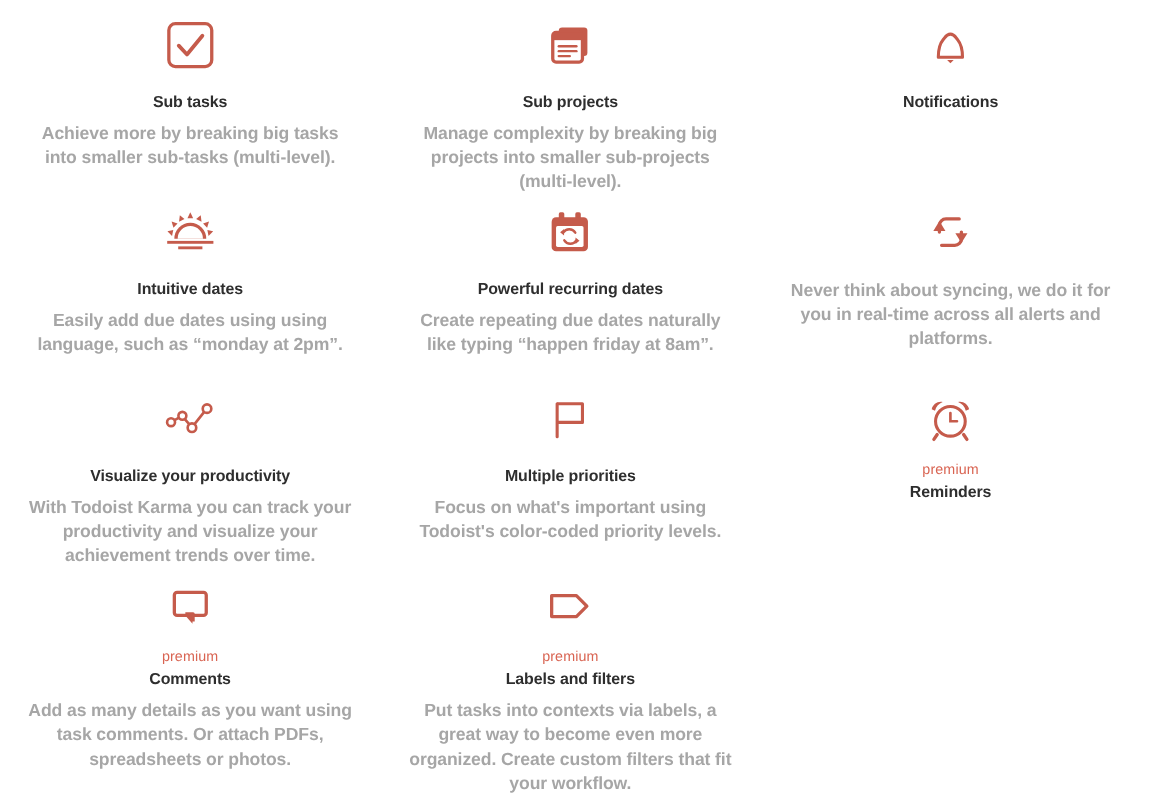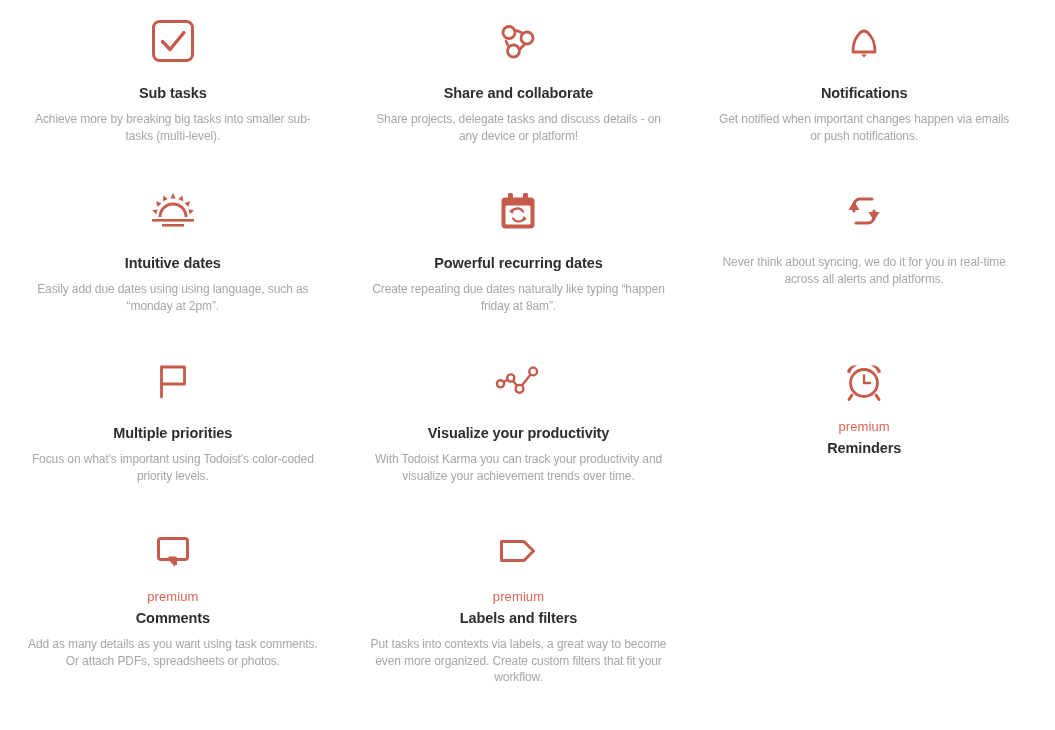--- a/index.html
+++ b/index.html
@@ -43,72 +43,72 @@
   }
   .feature-title {
     font-size: 14.5px;
     font-weight: bold;
     color: #2e2e2e;
     line-height: 1.25;
     margin-bottom: 9px;
     letter-spacing: -0.1px;
   }
   .feature-desc {
-    font-size: 12px;
+    font-size: 16px;
     color: #a6a6a6;
     line-height: 1.38;
     max-width: 310px;
     letter-spacing: -0.1px;
+    font-weight: bold;
   }
   .row-4 .icon-wrap { margin-bottom: 12px; }
 </style>
 </head>
 <body>
 
 <div class="features-grid">
 
   <div class="feature-cell">
     <div class="icon-wrap">
       <svg width="44" height="44" viewBox="0 0 44 44" fill="none">
         <rect x="2.5" y="2.5" width="39" height="39" rx="6" stroke="#c55b4b" stroke-width="3"></rect>
         <path d="M11.5 22.5 L19 30.5 L33 13.5" stroke="#c55b4b" stroke-width="3.4" stroke-linecap="round" stroke-linejoin="round"></path>
       </svg>
     </div>
 
     <div class="feature-title">Sub tasks</div>
     <div class="feature-desc">Achieve more by breaking big tasks into smaller sub-tasks (multi-level).</div>
   </div>
 
-
-  <div class="feature-cell">
-    <div class="icon-wrap">
-      <svg width="44" height="44" viewBox="0 0 44 44" fill="none">
-        <circle cx="13" cy="13.5" r="6" stroke="#c55b4b" stroke-width="2.8"></circle>
-        <circle cx="31" cy="19" r="6" stroke="#c55b4b" stroke-width="2.8"></circle>
-        <circle cx="17.5" cy="32" r="6" stroke="#c55b4b" stroke-width="2.8"></circle>
-        <path d="M20.5 11.5 L25.5 13.5" stroke="#c55b4b" stroke-width="2.6" stroke-linecap="round"></path>
-        <path d="M28 26 L24 30" stroke="#c55b4b" stroke-width="2.6" stroke-linecap="round"></path>
-        <path d="M10 22 L12 26.5" stroke="#c55b4b" stroke-width="2.6" stroke-linecap="round"></path>
-      </svg>
-    </div>
-
-    <div class="feature-title">Share and collaborate</div>
-    <div class="feature-desc">Share projects, delegate tasks and discuss details - on any device or platform!</div>
-  </div>
+  <div class="feature-cell">
+    <div class="icon-wrap">
+      <svg width="44" height="44" viewBox="0 0 44 44" fill="none">
+        <rect x="12" y="6" width="26" height="26" rx="3" fill="#c55b4b"></rect>
+        <rect x="6.5" y="10.5" width="27" height="27" rx="3" fill="#ffffff" stroke="#c55b4b" stroke-width="3"></rect>
+        <rect x="6.5" y="10.5" width="27" height="7" fill="#c55b4b"></rect>
+        <line x1="12" y1="23" x2="28" y2="23" stroke="#c55b4b" stroke-width="2.2" stroke-linecap="round"></line>
+        <line x1="12" y1="27.5" x2="28" y2="27.5" stroke="#c55b4b" stroke-width="2.2" stroke-linecap="round"></line>
+        <line x1="12" y1="32" x2="22" y2="32" stroke="#c55b4b" stroke-width="2.2" stroke-linecap="round"></line>
+      </svg>
+    </div>
+
+    <div class="feature-title">Sub projects</div>
+    <div class="feature-desc">Manage complexity by breaking big projects into smaller sub-projects (multi-level).</div>
+  </div>
+
 
   <div class="feature-cell">
     <div class="icon-wrap">
       <svg width="44" height="44" viewBox="0 0 44 44" fill="none">
         <path d="M11 33 C11 24 13 20 15.5 17 C17.5 14.5 18.5 12 22 12 C25.5 12 26.5 14.5 28.5 17 C31 20 33 24 33 33 Z" stroke="#c55b4b" stroke-width="2.8" stroke-linejoin="round"></path>
         <path d="M19 35.5 L25 35.5 L22 38.5 Z" fill="#c55b4b"></path>
       </svg>
     </div>
 
     <div class="feature-title">Notifications</div>
-    <div class="feature-desc">Get notified when important changes happen via emails or push notifications.</div>
   </div>
 
   <div class="feature-cell">
     <div class="icon-wrap">
       <svg width="48" height="40" viewBox="0 0 48 40" fill="none">
         <g fill="#c55b4b">
           <polygon points="24,2 26.6,7.5 21.4,7.5"></polygon>
           <polygon points="33.5,4.6 34.2,10.6 29.3,8.1"></polygon>
           <polygon points="41,10.3 39.3,16.1 35.6,12.1"></polygon>
           <polygon points="44.8,19.2 40.6,23.6 39.5,18.2"></polygon>
@@ -153,45 +153,45 @@
         <polygon points="12,12 17.5,21 6.5,21" fill="#c55b4b"></polygon>
         <polygon points="32,32 26.5,23 37.5,23" fill="#c55b4b"></polygon>
       </svg>
     </div>
 
     <div class="feature-desc">Never think about syncing, we do it for you in real-time across all alerts and platforms.</div>
   </div>
 
   <div class="feature-cell">
     <div class="icon-wrap">
-      <svg width="44" height="44" viewBox="0 0 44 44" fill="none">
-        <path d="M10.5 38 L10.5 8" stroke="#c55b4b" stroke-width="2.8" stroke-linecap="round"></path>
-        <path d="M10.5 8 L33.5 8 L33.5 25 L10.5 25" stroke="#c55b4b" stroke-width="2.8" fill="none" stroke-linejoin="round"></path>
-      </svg>
-    </div>
-
-    <div class="feature-title">Multiple priorities</div>
-    <div class="feature-desc">Focus on what's important using Todoist's color-coded priority levels.</div>
-  </div>
-
-  <div class="feature-cell">
-    <div class="icon-wrap">
       <svg width="48" height="40" viewBox="0 0 48 40" fill="none">
         <path d="M7 22.5 L16.5 17 L25.5 27.5 L39 10.5" stroke="#c55b4b" stroke-width="2.4" fill="none" stroke-linejoin="round"></path>
         <circle cx="6.5" cy="22.8" r="3.6" fill="#ffffff" stroke="#c55b4b" stroke-width="2.4"></circle>
         <circle cx="16.8" cy="17" r="3.6" fill="#ffffff" stroke="#c55b4b" stroke-width="2.4"></circle>
         <circle cx="25.5" cy="27.8" r="3.9" fill="#ffffff" stroke="#c55b4b" stroke-width="2.4"></circle>
         <circle cx="39.2" cy="10.5" r="3.9" fill="#ffffff" stroke="#c55b4b" stroke-width="2.4"></circle>
       </svg>
     </div>
 
     <div class="feature-title">Visualize your productivity</div>
     <div class="feature-desc">With Todoist Karma you can track your productivity and visualize your achievement trends over time.</div>
   </div>
 
+  <div class="feature-cell">
+    <div class="icon-wrap">
+      <svg width="44" height="44" viewBox="0 0 44 44" fill="none">
+        <path d="M10.5 38 L10.5 8" stroke="#c55b4b" stroke-width="2.8" stroke-linecap="round"></path>
+        <path d="M10.5 8 L33.5 8 L33.5 25 L10.5 25" stroke="#c55b4b" stroke-width="2.8" fill="none" stroke-linejoin="round"></path>
+      </svg>
+    </div>
+
+    <div class="feature-title">Multiple priorities</div>
+    <div class="feature-desc">Focus on what's important using Todoist's color-coded priority levels.</div>
+  </div>
+
   <div class="feature-cell row-4">
     <div class="icon-wrap">
       <svg width="44" height="44" viewBox="0 0 44 44" fill="none">
         <path d="M5 13 C6 8.5 10.5 5.5 15 6.5 C11.5 8 9 10.5 8 14.5 Z" fill="#c55b4b"></path>
         <path d="M39 13 C38 8.5 33.5 5.5 29 6.5 C32.5 8 35 10.5 36 14.5 Z" fill="#c55b4b"></path>
         <circle cx="22" cy="24" r="13.5" stroke="#c55b4b" stroke-width="2.8" fill="#ffffff"></circle>
         <path d="M22 16.5 L22 24 L28 24" stroke="#c55b4b" stroke-width="2.4" stroke-linecap="round" fill="none"></path>
         <path d="M10 36 L7 40.5" stroke="#c55b4b" stroke-width="3" stroke-linecap="round"></path>
         <path d="M34 36 L37 40.5" stroke="#c55b4b" stroke-width="3" stroke-linecap="round"></path>
       </svg>

